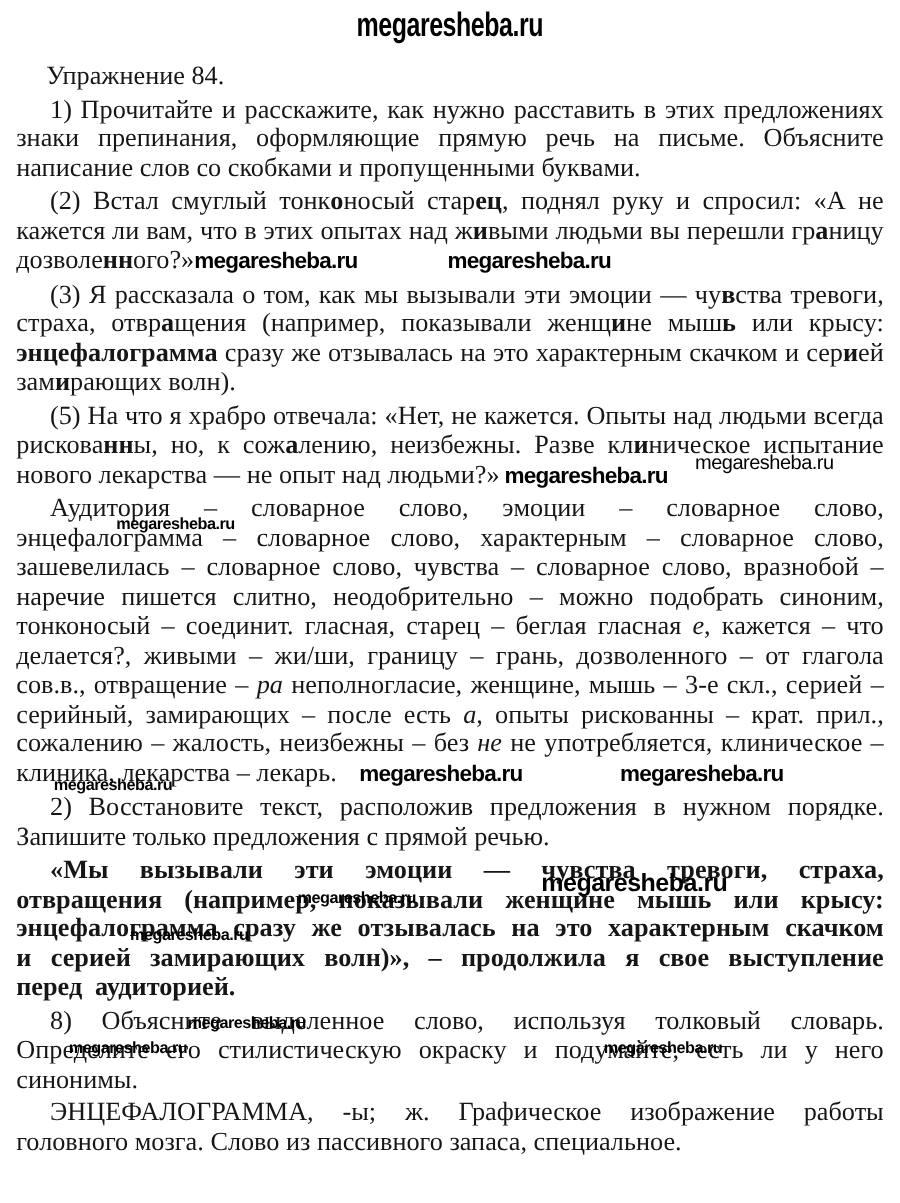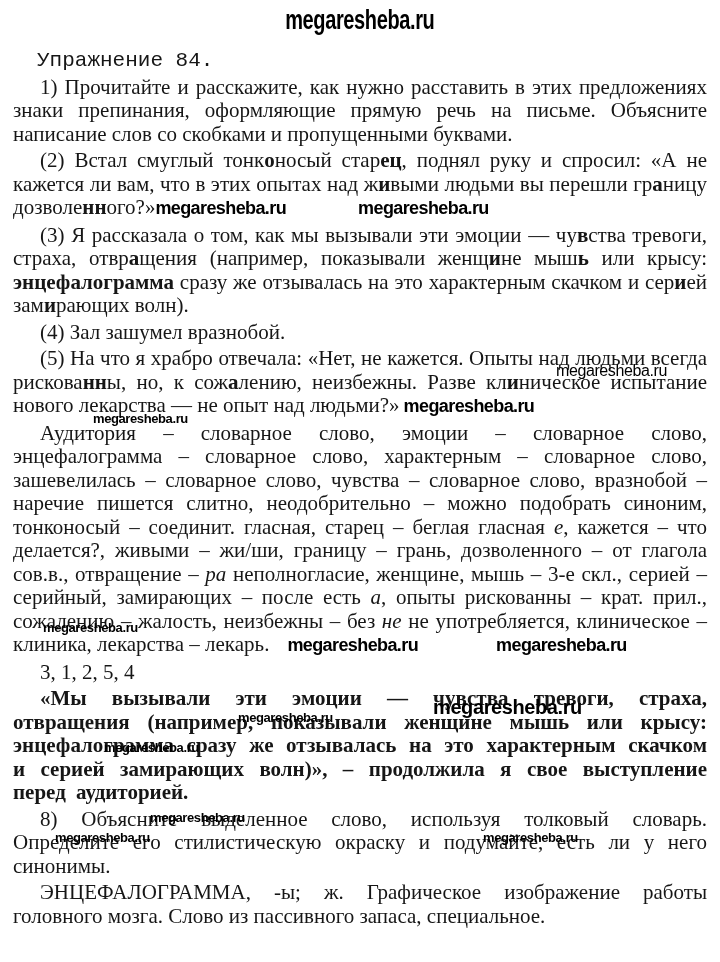--- a/index.html
+++ b/index.html
@@ -11,21 +11,21 @@
   .wm-top{
     height:44px;padding-top:5px;text-align:center;
     font-family:"Liberation Sans","DejaVu Sans",sans-serif;
     font-weight:700;font-size:27px;color:#000;
   }
   .wm-top .squeeze{display:inline-block;transform:scaleX(0.74);transform-origin:center;letter-spacing:-0.5px;}
   .doc{
     padding:0 10px;color:#161616;
     font-size:21px;line-height:23.5px;text-align:justify;
   }
-  .exercise-title{margin:0;text-indent:27px;text-align:left;font-family:Liberation Mono, monospace;}
+  .exercise-title{margin:0;text-indent:27px;text-align:left;}
   p.para{margin:3px;text-indent:27px;}
   p.order-line{text-align:left;}
   p.loose{word-spacing:5px;font-weight:bold;}
   .seg-b{font-weight:700;}
   .seg-i{font-style:italic;}
   .seg-wm{
     font-family:"Liberation Sans","DejaVu Sans",sans-serif;
     font-weight:700;font-size:18px;letter-spacing:-0.6px;
     white-space:nowrap;color:#000;
   }
@@ -40,24 +40,23 @@
 
 <div class="wm-top">
   <span class="squeeze">megaresheba.ru</span>
 </div>
 
 <div class="doc">
   <p class="exercise-title">Упражнение 84.</p>
   <p class="para"><span>1) Прочитайте и расскажите, как нужно расставить в этих предложениях знаки препинания, оформляющие прямую речь на письме. Объясните написание слов со скобками и пропущенными буквами.</span></p>
   <p class="para"><span>(2) Встал смуглый тонк</span><span class="seg-b">о</span><span>носый стар</span><span class="seg-b">ец</span><span>, поднял руку и спросил: «А не кажется ли вам, что в этих опытах над ж</span><span class="seg-b">и</span><span>выми людьми вы перешли гр</span><span class="seg-b">а</span><span>ницу дозволе</span><span class="seg-b">нн</span><span>ого?»</span><span class="seg-wm">megaresheba.ru</span><span class="seg-wm" style="margin-left: 72px;">megaresheba.ru</span></p>
   <p class="para"><span>(3) Я рассказала о том, как мы вызывали эти эмоции — чу</span><span class="seg-b">в</span><span>ства тревоги, страха, отвр</span><span class="seg-b">а</span><span>щения (например, показывали женщ</span><span class="seg-b">и</span><span>не мыш</span><span class="seg-b">ь</span><span> или крысу: </span><span class="seg-b">энцефалограмма</span><span> сразу же отзывалась на это характерным скачком и сер</span><span class="seg-b">и</span><span>ей зам</span><span class="seg-b">и</span><span>рающих волн).</span></p>
-  <p class="para"><span>(4) Зал зашумел вразнобой.</span></p>
   <p class="para"><span>(5) На что я храбро отвечала: «Нет, не кажется. Опыты над людьми всегда рискова</span><span class="seg-b">нн</span><span>ы, но, к сож</span><span class="seg-b">а</span><span>лению, неизбежны. Разве кл</span><span class="seg-b">и</span><span>ническое испытание нового лекарства — не опыт над людьми?»</span><span class="seg-wm" style="margin-left: 4px;">megaresheba.ru</span></p>
   <p class="para"><span>Аудитория – словарное слово, эмоции – словарное слово, энцефалограмма – словарное слово, характерным – словарное слово, зашевелилась  – словарное слово, чувства  – словарное слово, вразнобой – наречие пишется слитно, неодобрительно – можно подобрать синоним, тонконосый – соединит. гласная, старец – беглая гласная </span><span class="seg-i">е</span><span>, кажется – что делается?, живыми – жи/ши, границу – грань, дозволенного – от глагола сов.в., отвращение – </span><span class="seg-i">ра</span><span> неполногласие, женщине, мышь – 3-е скл., серией – серийный, замирающих – после есть </span><span class="seg-i">а</span><span>, опыты рискованны – крат. прил., сожалению – жалость, неизбежны – без </span><span class="seg-i">не</span><span> не употребляется, клиническое – клиника, лекарства – лекарь.</span><span class="seg-wm" style="margin-left: 18px;">megaresheba.ru</span><span class="seg-wm" style="margin-left: 78px;">megaresheba.ru</span></p>
-  <p class="para order-line"><span>3, 1, 2, 5, 4</span></p>
+  <p class="para"><span>2) Восстановите текст, расположив предложения в нужном порядке. Запишите только предложения с прямой речью.</span></p>
   <p class="para loose"><span>«Мы вызывали эти эмоции — чувства тревоги, страха, отвращения (например, показывали женщине мышь или крысу: энцефалограмма сразу же отзывалась на это характерным скачком и серией замирающих волн)», – продолжила я свое выступление перед аудиторией.</span></p>
   <p class="para"><span>8) Объясните выделенное слово, используя толковый словарь. Определите его стилистическую окраску и подумайте, есть ли у него синонимы.</span></p>
   <p class="para"><span>ЭНЦЕФАЛОГРАММА, -ы; ж. Графическое изображение работы головного мозга. Слово из пассивного запаса, специальное.</span></p>
 </div>
 
 <div>
     <div class="float-wm" style="left: 556px; top: 363px; font-size: 16px; font-weight: 400;">megaresheba.ru</div>
     <div class="float-wm" style="left: 93px; top: 412px; font-size: 13px; font-weight: 700;">megaresheba.ru</div>
     <div class="float-wm" style="left: 43px; top: 621px; font-size: 13px; font-weight: 700;">megaresheba.ru</div>
     <div class="float-wm" style="left: 238px; top: 711px; font-size: 13px; font-weight: 700;">megaresheba.ru</div>

